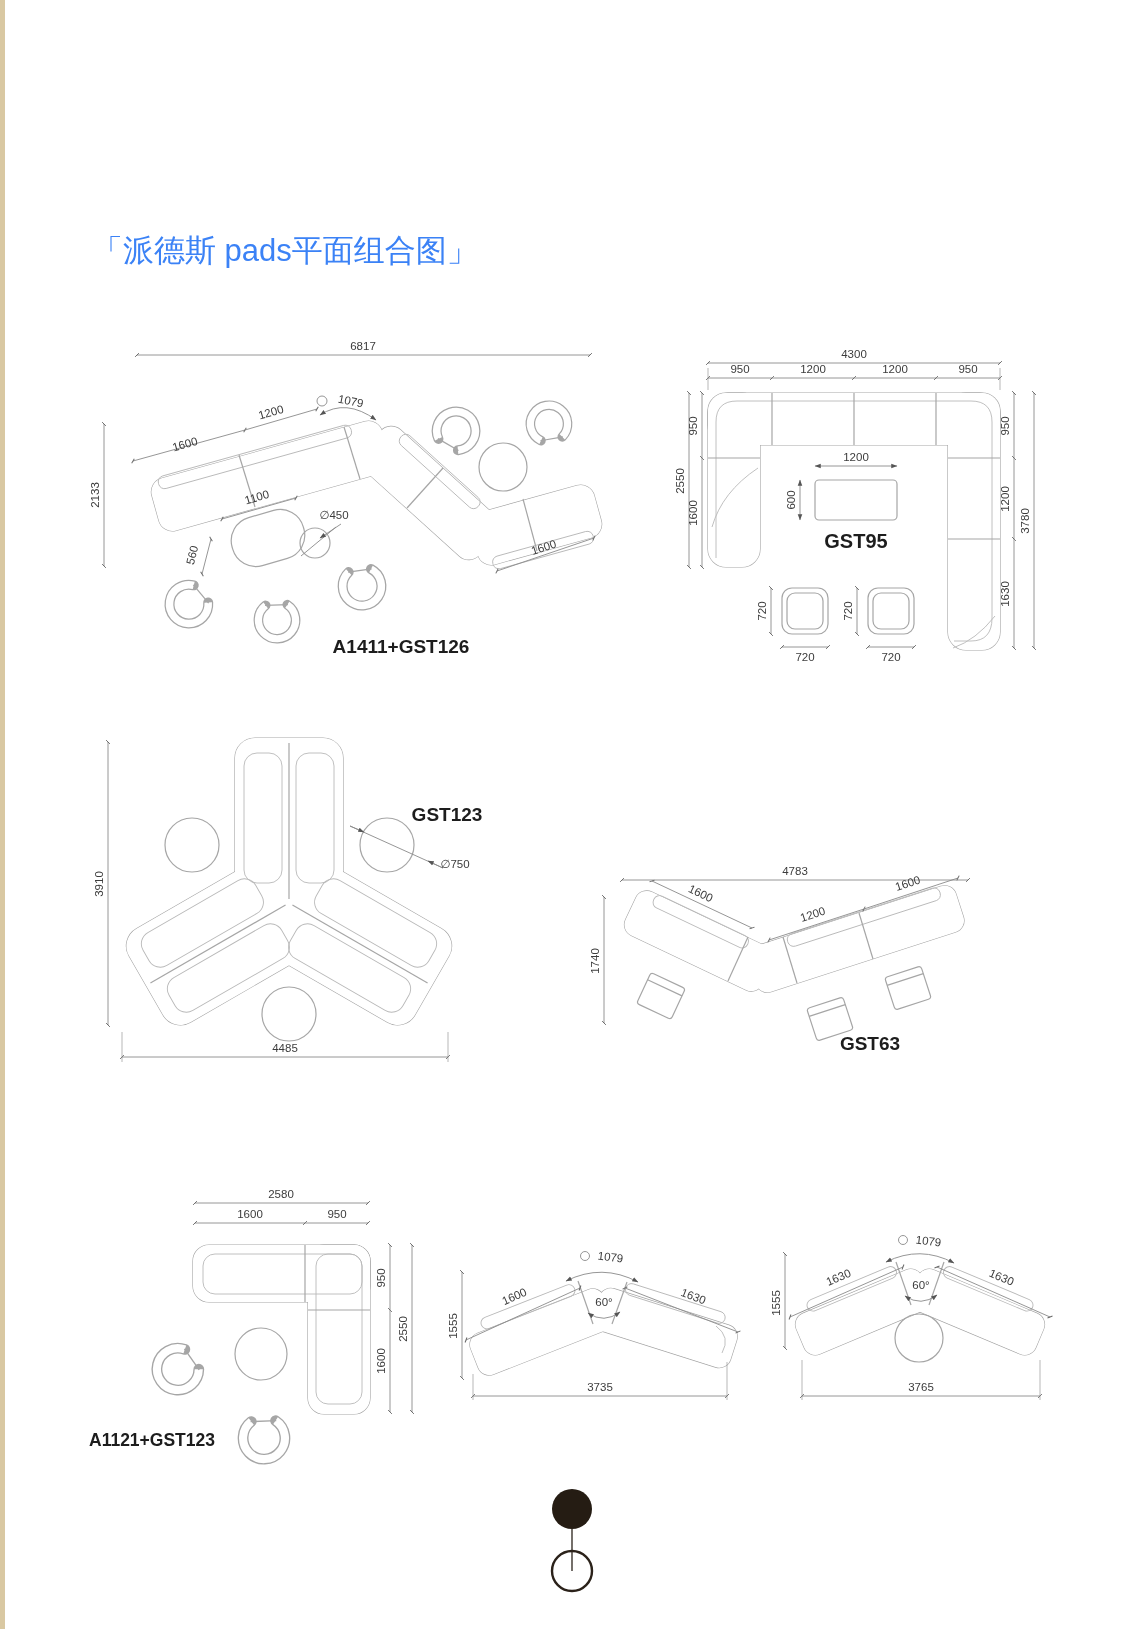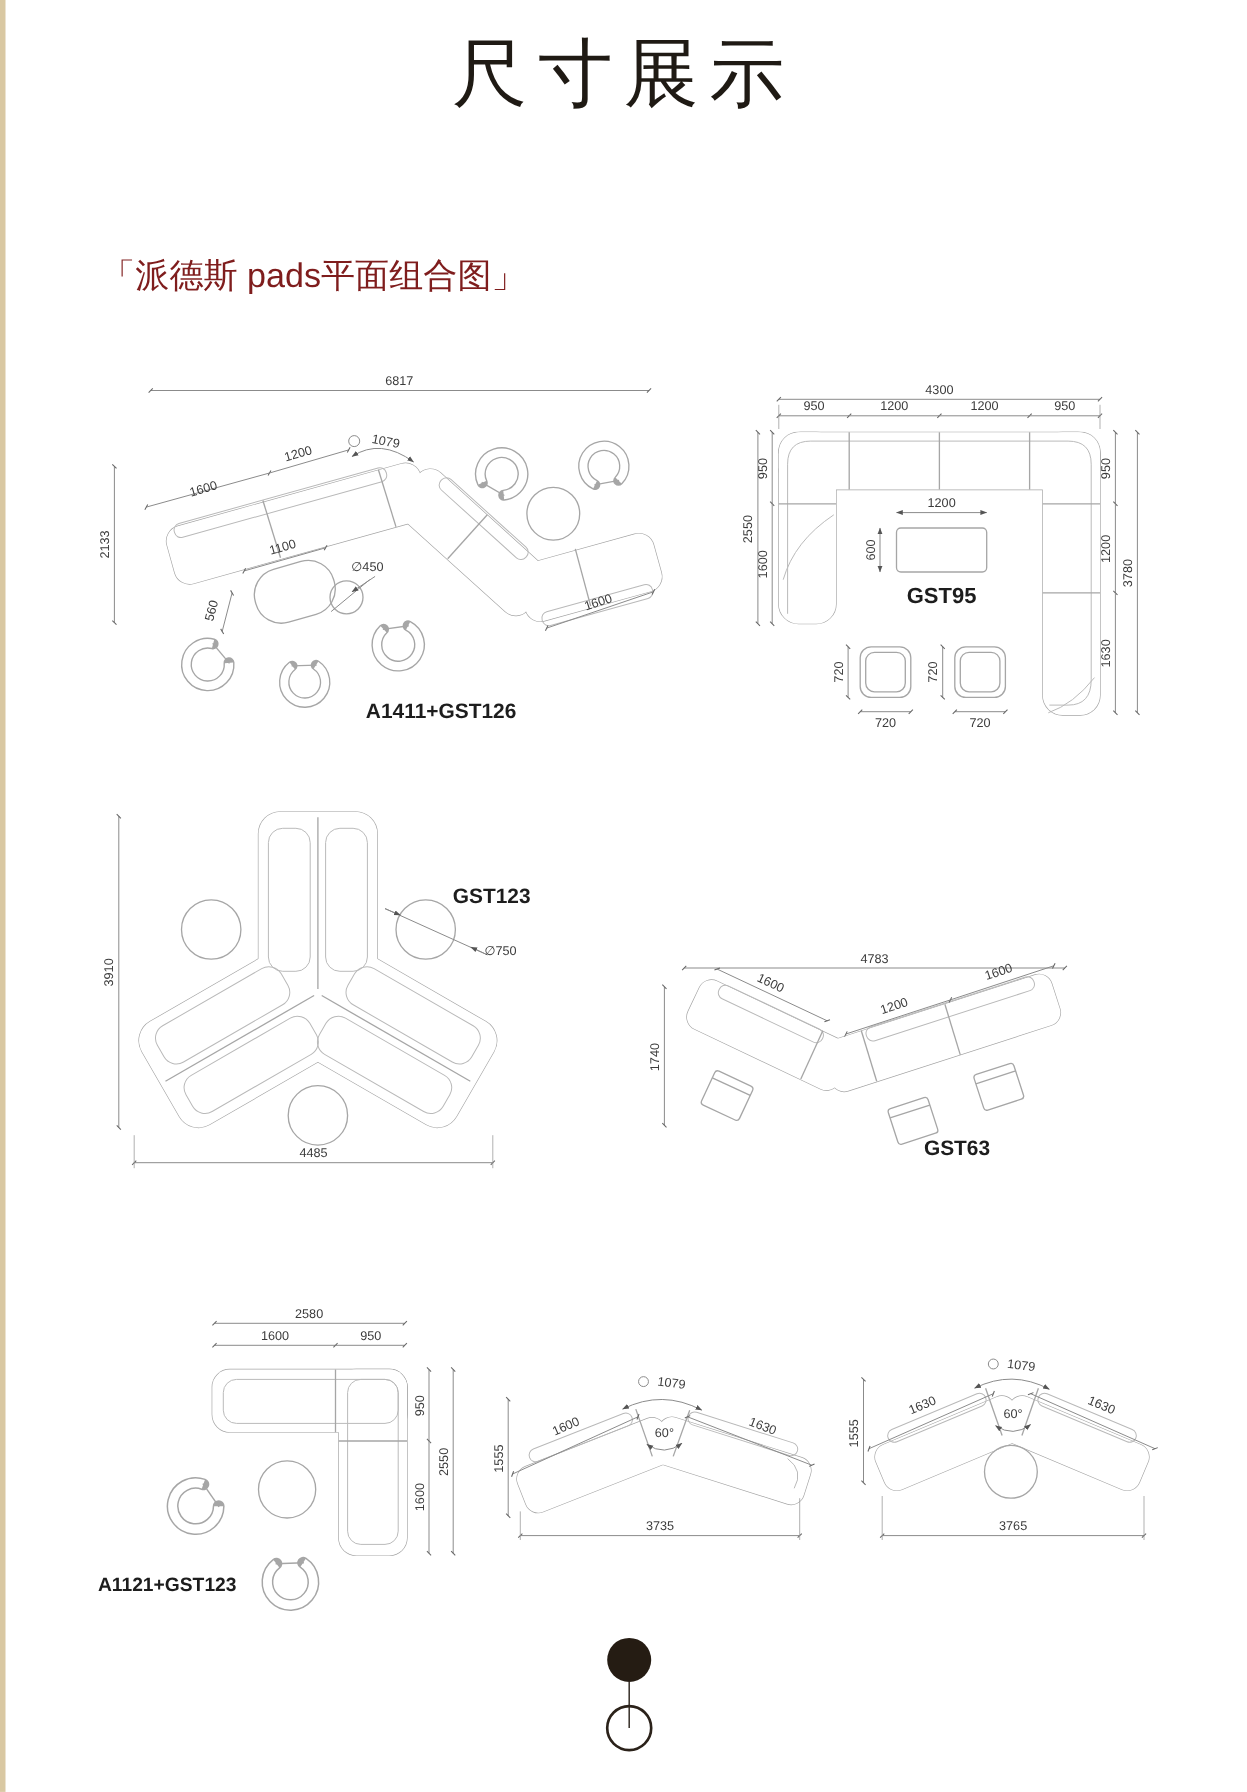--- a/index.html
+++ b/index.html
@@ -1,37 +1,36 @@
 <!DOCTYPE html>
 <html><head>
 <meta charset="utf-8">
 <style>
   html,body{margin:0;padding:0;background:#ffffff;}
   #page{position:relative;width:1134px;height:1629px;background:#ffffff;overflow:hidden;
         font-family:"Liberation Sans",sans-serif;}
   #edge-strip{position:absolute;left:0;top:0;width:5px;height:100%;background:#d9c8a2;}
   #page-title{position:absolute;left:0;right:0;top:22px;text-align:center;
         font-size:68px;letter-spacing:10px;color:#1f1a14;font-weight:400;}
-  #page-subtitle{position:absolute;left:92px;top:230px;font-size:31px;color:#7f1d1d;font-weight:400;}
+  #page-subtitle{position:absolute;left:92px;top:230px;font-size:31px;color:#3b82f6;font-weight:400;}
   svg{position:absolute;left:0;top:0;}
   .furn{fill:none;stroke:#a6a6a6;stroke-width:1.2;}
   .seam{fill:none;stroke:#b9b9b9;stroke-width:0.9;}
   .dimline{fill:none;stroke:#8a8a8a;stroke-width:0.9;}
   .ext{fill:none;stroke:#9a9a9a;stroke-width:0.7;}
   .dimtxt{font:11.5px "Liberation Sans",sans-serif;fill:#3c3c3c;}
   .lbl{font:bold 19px "Liberation Sans",sans-serif;fill:#1d1d1d;}
   .lbl-sm{font:bold 17.5px "Liberation Sans",sans-serif;fill:#1d1d1d;}
   text{text-anchor:middle;}
 </style>
 </head>
 <body>
 
 <div id="page">
   <div id="edge-strip"></div>
-  <div id="page-title">尺寸展示</div>
   <div id="page-subtitle">「派德斯 pads平面组合图」</div>
 
   <svg width="1134" height="1629" viewBox="0 0 1134 1629">
     <defs>
       <marker id="tk" viewBox="0 0 10 10" refX="5" refY="5" markerWidth="7" markerHeight="7" orient="auto">
         <path d="M2,8 L8,2" stroke="#666" stroke-width="1.5" fill="none"></path>
       </marker>
       <marker id="ar" viewBox="0 0 10 10" refX="8.5" refY="5" markerWidth="7.5" markerHeight="7.5" orient="auto">
         <path d="M0,1.6 L9,5 L0,8.4 Z" fill="#555"></path>
       </marker>

